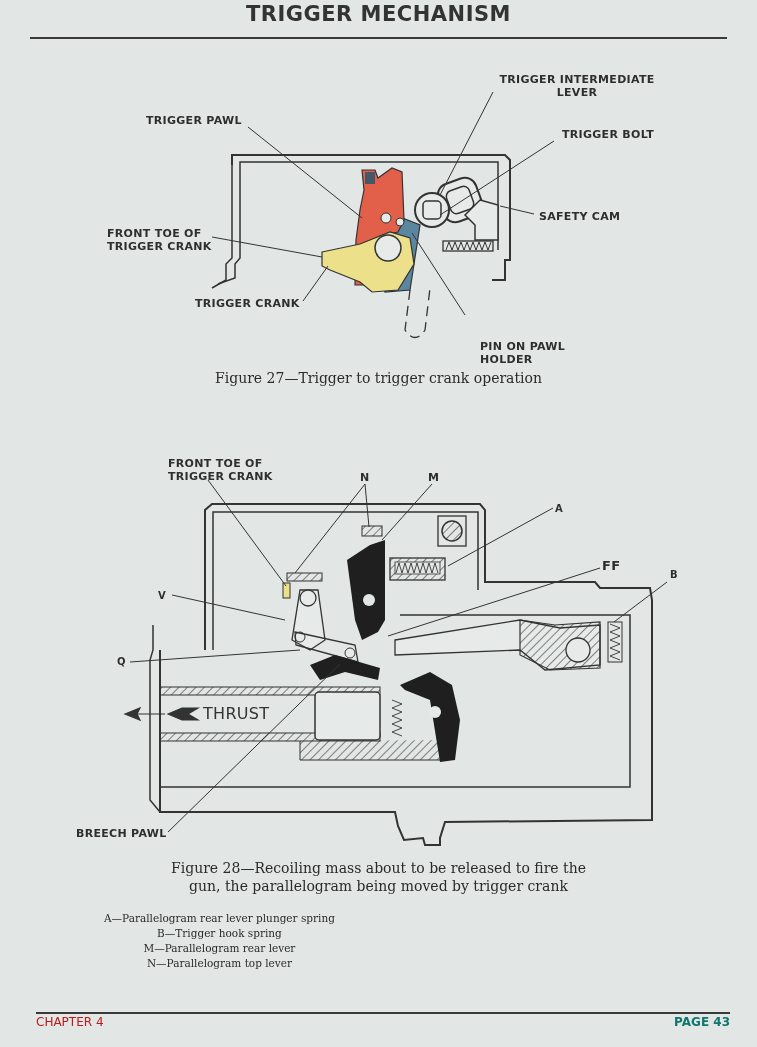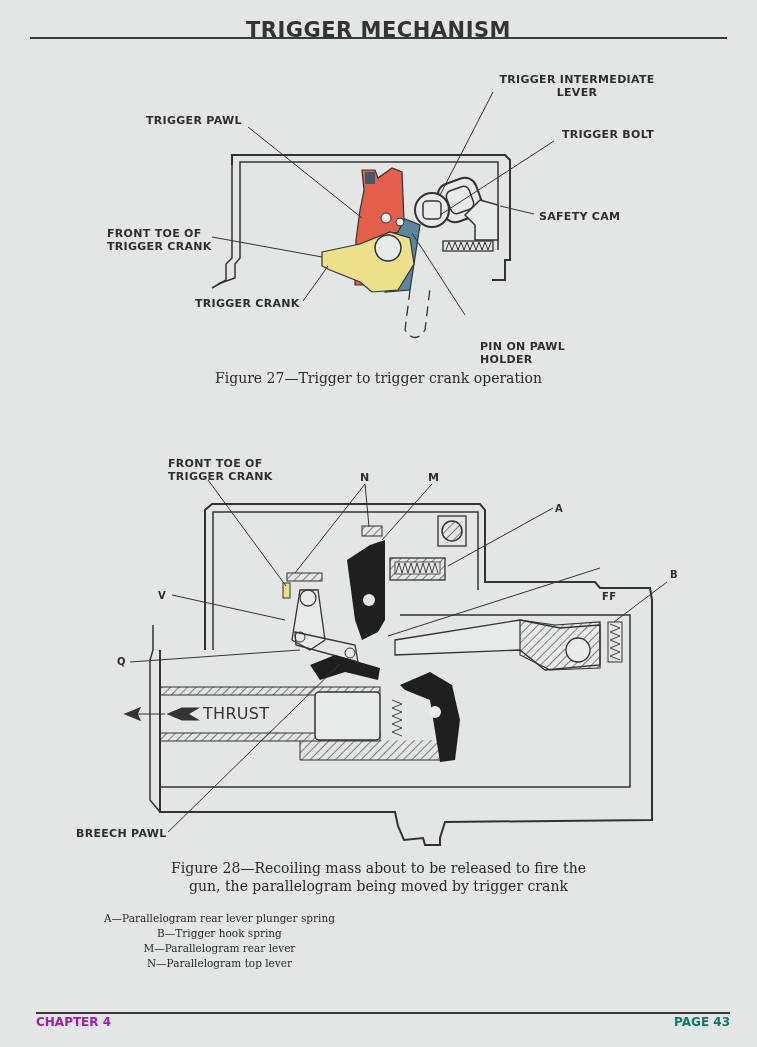--- a/index.html
+++ b/index.html
@@ -1,21 +1,21 @@
 <!DOCTYPE html>
 <html><head>
 <meta charset="utf-8">
 <style>
   html,body{margin:0;padding:0;}
   body{width:757px;height:1047px;background:#e4e8e6;position:relative;overflow:hidden;font-family:"Liberation Sans",sans-serif;color:#2a2a2a;}
   .page{position:absolute;left:0;top:0;width:757px;height:1047px;background:#e2e7e5;}
-  .title{position:absolute;left:0;width:757px;top:18px;text-align:center;font-family:"DejaVu Sans",sans-serif;font-weight:bold;font-size:21px;letter-spacing:0.5px;color:#333;}
+  .title{position:absolute;left:0;width:757px;top:2px;text-align:center;font-family:"DejaVu Sans",sans-serif;font-weight:bold;font-size:21px;letter-spacing:0.5px;color:#333;}
   .rule-top{position:absolute;left:30px;top:37px;width:697px;height:2px;background:#3a3a3a;}
   .rule-bot{position:absolute;left:36px;top:1012px;width:694px;height:2px;background:#3a3a3a;}
-  .footer-left{position:absolute;left:36px;top:1015px;font-family:"DejaVu Sans",sans-serif;font-weight:bold;font-size:12px;color:#a21caf;}
+  .footer-left{position:absolute;left:36px;top:1015px;font-family:"DejaVu Sans",sans-serif;font-weight:normal;font-size:12px;color:#b91c1c;}
   .footer-right{position:absolute;right:27px;top:1015px;font-family:"DejaVu Sans",sans-serif;font-weight:bold;font-size:12px;color:#0f766e;}
   .lbl{position:absolute;font-family:"DejaVu Sans",sans-serif;font-weight:bold;font-size:11px;color:#2e2e2e;line-height:13px;letter-spacing:0.3px;white-space:nowrap;}
   .lbl.c{text-align:center;}
   .caption{position:absolute;font-family:"DejaVu Serif",serif;font-size:14px;color:#2a2a2a;text-align:center;line-height:18px;}
   .legend{position:absolute;font-family:"DejaVu Serif",serif;font-size:10.5px;color:#2a2a2a;line-height:15px;}
   .legend div{white-space:nowrap;text-align:center;}
   svg{position:absolute;left:0;top:0;}
 </style>
 </head>
 <body>
@@ -147,21 +147,21 @@
     </g>
   </svg>
 
   <div class="lbl" style="left:168px;top:457px;">
     <div>FRONT TOE OF</div>
     <div>TRIGGER CRANK</div>
   </div>
   <div class="lbl" style="left:360px;top:471px;">N</div>
   <div class="lbl" style="left:428px;top:471px;">M</div>
   <div class="lbl" style="left:555px;top:502px;font-size:10px;">A</div>
-  <div class="lbl" style="left:602px;top:590px;font-size:10px;">FF</div>
+  <div class="lbl" style="left:602px;top:559px;font-size:13px;">FF</div>
   <div class="lbl" style="left:670px;top:568px;font-size:10px;">B</div>
   <div class="lbl" style="left:158px;top:589px;font-size:10px;">V</div>
   <div class="lbl" style="left:117px;top:655px;font-size:10px;">Q</div>
   <div class="lbl" style="left:203px;top:705px;font-size:16px;font-weight:normal;line-height:18px;color:#333;">THRUST</div>
   <div class="lbl" style="left:76px;top:827px;">BREECH PAWL</div>
 
   <div class="caption" style="left:0;width:757px;top:859px;">
     <div>Figure 28—Recoiling mass about to be released to fire the</div>
     <div>gun, the parallelogram being moved by trigger crank</div>
   </div>

